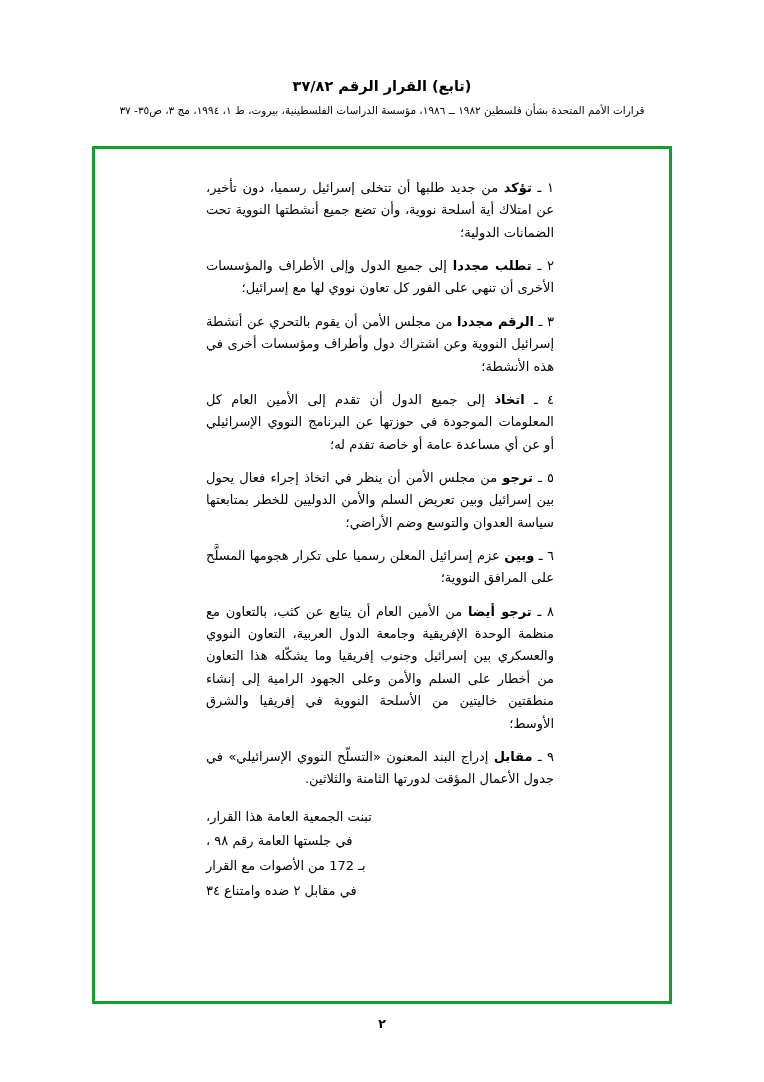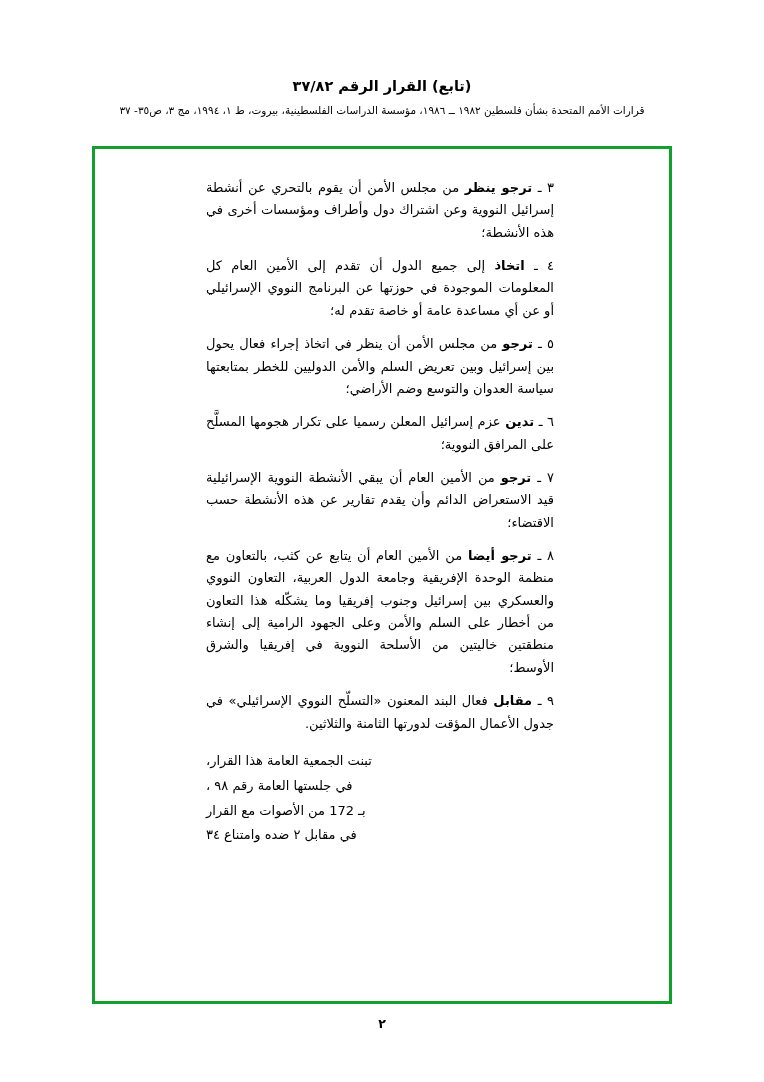--- a/index.html
+++ b/index.html
@@ -95,62 +95,67 @@
 <div class="page">
 
   <div class="doc-header">
     <div class="doc-title">(تابع) القرار الرقم ٣٧/٨٢</div>
     <div class="doc-subtitle">قرارات الأمم المتحدة بشأن فلسطين ١٩٨٢ ــ ١٩٨٦، مؤسسة الدراسات الفلسطينية، بيروت، ط ١، ١٩٩٤، مج ٣، ص٣٥- ٣٧</div>
   </div>
 
   <div class="frame">
     <div class="content">
 
+      <p class="para">
+        <span>١ ـ</span>
+        <span class="kw">تؤكد</span>
+        <span>من جديد طلبها أن تتخلى إسرائيل رسميا، دون تأخير، عن امتلاك أية أسلحة نووية، وأن تضع جميع أنشطتها النووية تحت الضمانات الدولية؛</span>
+      </p>
 
+      <p class="para">
+        <span>٢ ـ</span>
+        <span class="kw">تطلب مجددا</span>
+        <span>إلى جميع الدول وإلى الأطراف والمؤسسات الأخرى أن تنهي على الفور كل تعاون نووي لها مع إسرائيل؛</span>
+      </p>
 
       <p class="para">
         <span>٣ ـ</span>
-        <span class="kw">ترجو ينظر</span>
+        <span class="kw">الرقم مجددا</span>
         <span>من مجلس الأمن أن يقوم بالتحري عن أنشطة إسرائيل النووية وعن اشتراك دول وأطراف ومؤسسات أخرى في هذه الأنشطة؛</span>
       </p>
 
       <p class="para">
         <span>٤ ـ</span>
         <span class="kw">اتخاذ</span>
         <span>إلى جميع الدول أن تقدم إلى الأمين العام كل المعلومات الموجودة في حوزتها عن البرنامج النووي الإسرائيلي أو عن أي مساعدة عامة أو خاصة تقدم له؛</span>
       </p>
 
       <p class="para">
         <span>٥ ـ</span>
         <span class="kw">ترجو</span>
         <span>من مجلس الأمن أن ينظر في اتخاذ إجراء فعال يحول بين إسرائيل وبين تعريض السلم والأمن الدوليين للخطر بمتابعتها سياسة العدوان والتوسع وضم الأراضي؛</span>
       </p>
 
       <p class="para">
         <span>٦ ـ</span>
-        <span class="kw">تدين</span>
+        <span class="kw">وبين</span>
         <span>عزم إسرائيل المعلن رسميا على تكرار هجومها المسلَّح على المرافق النووية؛</span>
       </p>
 
-      <p class="para">
-        <span>٧ ـ</span>
-        <span class="kw">ترجو</span>
-        <span>من الأمين العام أن يبقي الأنشطة النووية الإسرائيلية قيد الاستعراض الدائم وأن يقدم تقارير عن هذه الأنشطة حسب الاقتضاء؛</span>
-      </p>
 
       <p class="para">
         <span>٨ ـ</span>
         <span class="kw">ترجو أيضا</span>
         <span>من الأمين العام أن يتابع عن كثب، بالتعاون مع منظمة الوحدة الإفريقية وجامعة الدول العربية، التعاون النووي والعسكري بين إسرائيل وجنوب إفريقيا وما يشكّله هذا التعاون من أخطار على السلم والأمن وعلى الجهود الرامية إلى إنشاء منطقتين خاليتين من الأسلحة النووية في إفريقيا والشرق الأوسط؛</span>
       </p>
 
       <p class="para">
         <span>٩ ـ</span>
         <span class="kw">مقابل</span>
-        <span>فعال البند المعنون «التسلّح النووي الإسرائيلي» في جدول الأعمال المؤقت لدورتها الثامنة والثلاثين.</span>
+        <span>إدراج البند المعنون «التسلّح النووي الإسرائيلي» في جدول الأعمال المؤقت لدورتها الثامنة والثلاثين.</span>
       </p>
 
       <div class="closing">
         <p>تبنت الجمعية العامة هذا القرار،</p>
         <p>في جلستها العامة رقم ٩٨ ،</p>
         <p>بـ 172 من الأصوات مع القرار</p>
         <p>في مقابل ٢ ضده وامتناع ٣٤</p>
       </div>
 
     </div>

